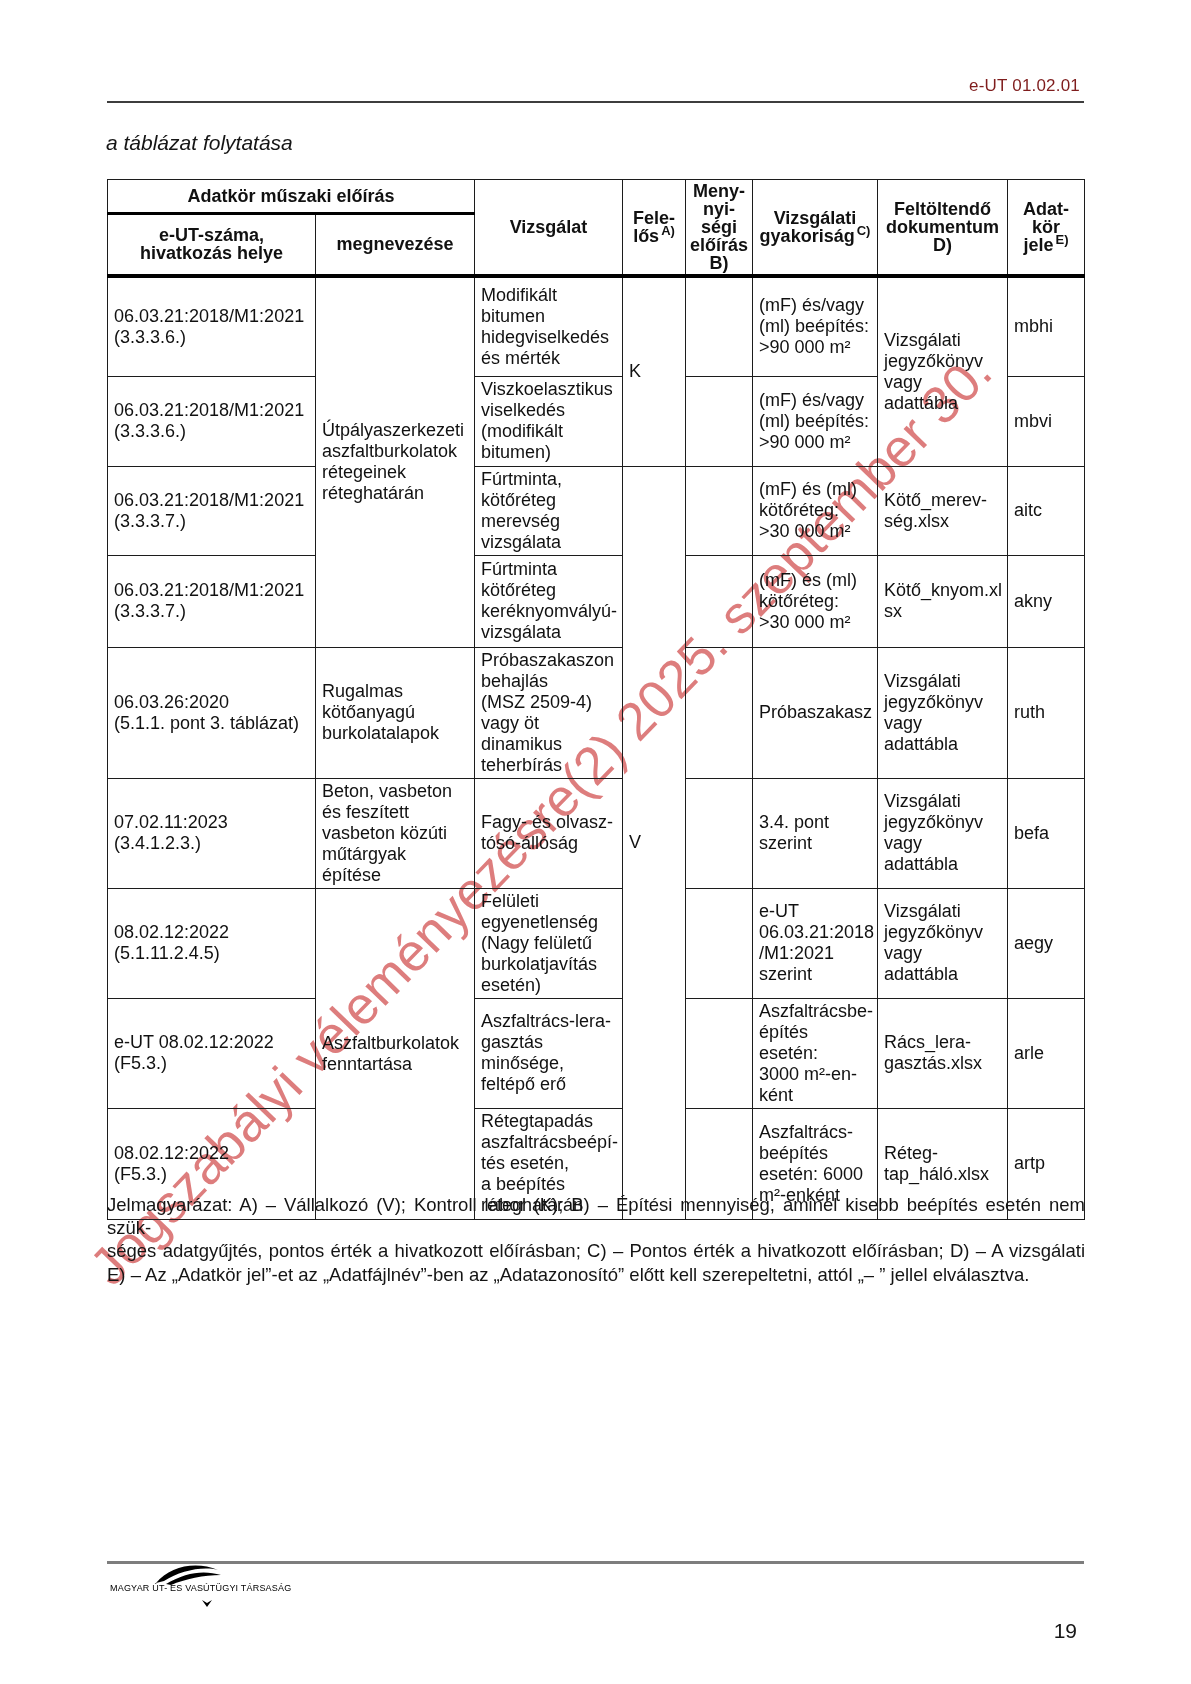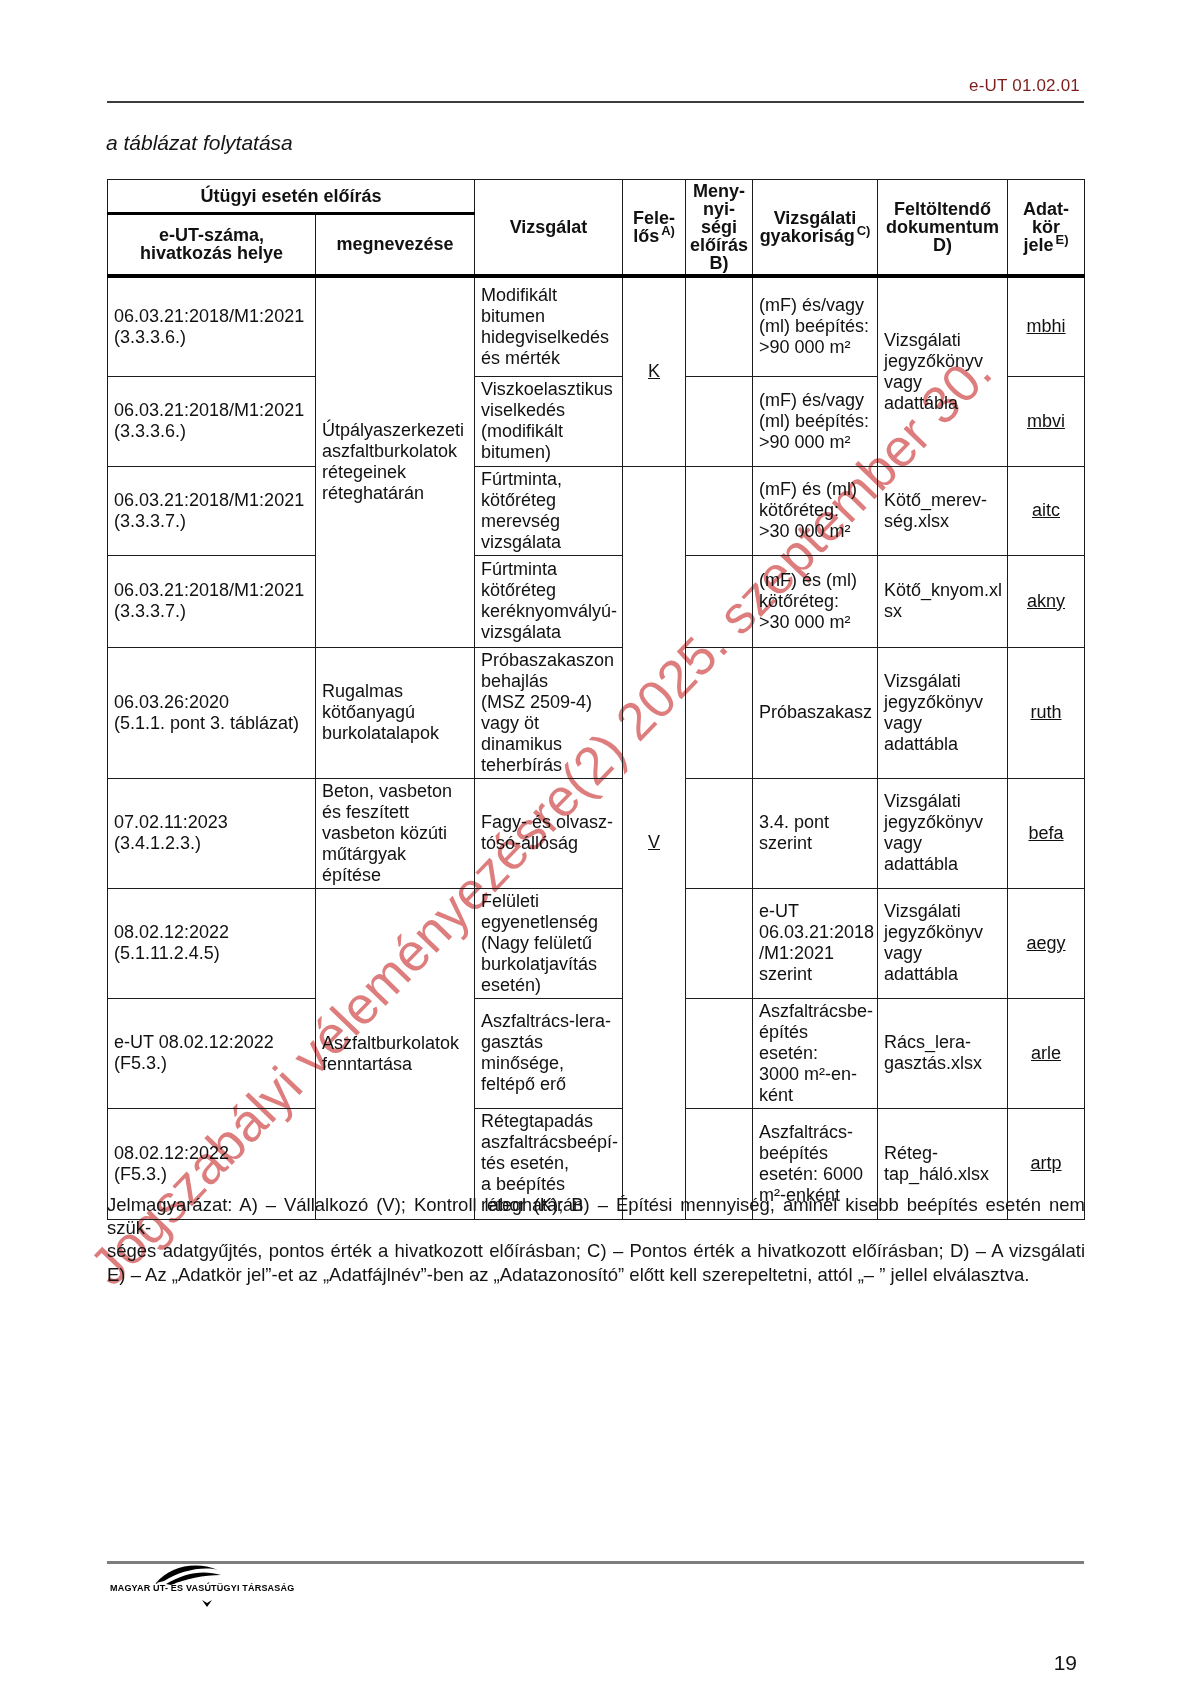--- a/index.html
+++ b/index.html
@@ -21,31 +21,31 @@
   
   .tbl-wrap{position:absolute;z-index:1;left:107px;top:179px;}
   table{border-collapse:collapse;table-layout:fixed;width:977px;}
   th,td{border:1.5px solid #1c1c1c;vertical-align:middle;font-size:18px;line-height:21px;padding:2px 6px;overflow:hidden;}
   th{font-weight:bold;text-align:center;font-size:18px;line-height:18px;padding:2px 3px;}
   th.hdr-main{border-bottom:4px solid #000;}
   th.group{border-bottom:3.5px solid #000;}
   .pl{white-space:pre-line;}
   sup{font-size:13px;line-height:0;margin-left:2px;}
   td.c1,td.c2,td.c3,td.c6,td.c7{text-align:left;}
-  td.c4,td.c5,td.c8{text-align:center;text-decoration:underline;}
+  td.c4,td.c5,td.c8{text-align:left;}
   
   .legend{position:absolute;z-index:1;left:107px;top:1193px;width:978px;font-size:18.5px;line-height:23.2px;color:#141414;}
   .legend .just{text-align:justify;text-align-last:justify;}
   
   .footer-rule{position:absolute;z-index:1;left:107px;width:977px;top:1561px;height:3px;background:#7d7d7d;}
   .footer-logo{position:absolute;z-index:1;left:110px;top:1563px;width:170px;height:48px;}
   .footer-logo .arc{position:absolute;left:42px;top:0px;}
-  .footer-logo .org{position:absolute;left:0px;top:20px;width:166px;font-size:9px;font-weight:bold;letter-spacing:0.2px;white-space:nowrap;color:#000;}
+  .footer-logo .org{position:absolute;left:0px;top:20px;width:166px;font-size:9px;font-weight:normal;letter-spacing:0.2px;white-space:nowrap;color:#000;}
   .footer-logo .tick{position:absolute;left:92px;top:31px;}
-  .page-num{position:absolute;z-index:1;top:1619px;right:114px;font-size:21px;color:#161616;margin-top:32px;}
+  .page-num{position:absolute;z-index:1;top:1619px;right:114px;font-size:21px;color:#161616;}
 </style>
 </head>
 <body>
 
 <div class="doc-ref">e-UT 01.02.01</div>
 <div class="top-rule"></div>
 <div class="page-title">a táblázat folytatása</div>
 
 <div class="watermark" style="color: rgb(217, 108, 108);">Jogszabályi véleményezésre(2) 2025. szeptember 30.</div>
 
@@ -56,21 +56,21 @@
         <col style="width:159px">
         <col style="width:148px">
         <col style="width:63px">
     <col style="width:67px">
         <col style="width:125px">
         <col style="width:130px">
         <col style="width:77px">
   </colgroup>
   <tbody>
         <tr style="height:33px">
-    <th colspan="2" class="group"><span class="pl">Útügyi esetén előírás</span></th>
+    <th colspan="2" class="group"><span class="pl">Adatkör műszaki előírás</span></th>
     <th rowspan="2" class="hdr-main"><span class="pl">Vizsgálat</span></th>
     <th rowspan="2" class="hdr-main"><span class="pl">Fele-
 lős</span><sup>A)</sup></th>
     <th rowspan="2" class="hdr-main"><span class="pl">Meny-
 nyi-
 ségi
 előírás
 B)</span></th>
     <th rowspan="2" class="hdr-main"><span class="pl">Vizsgálati
 gyakoriság</span><sup>C)</sup></th>

